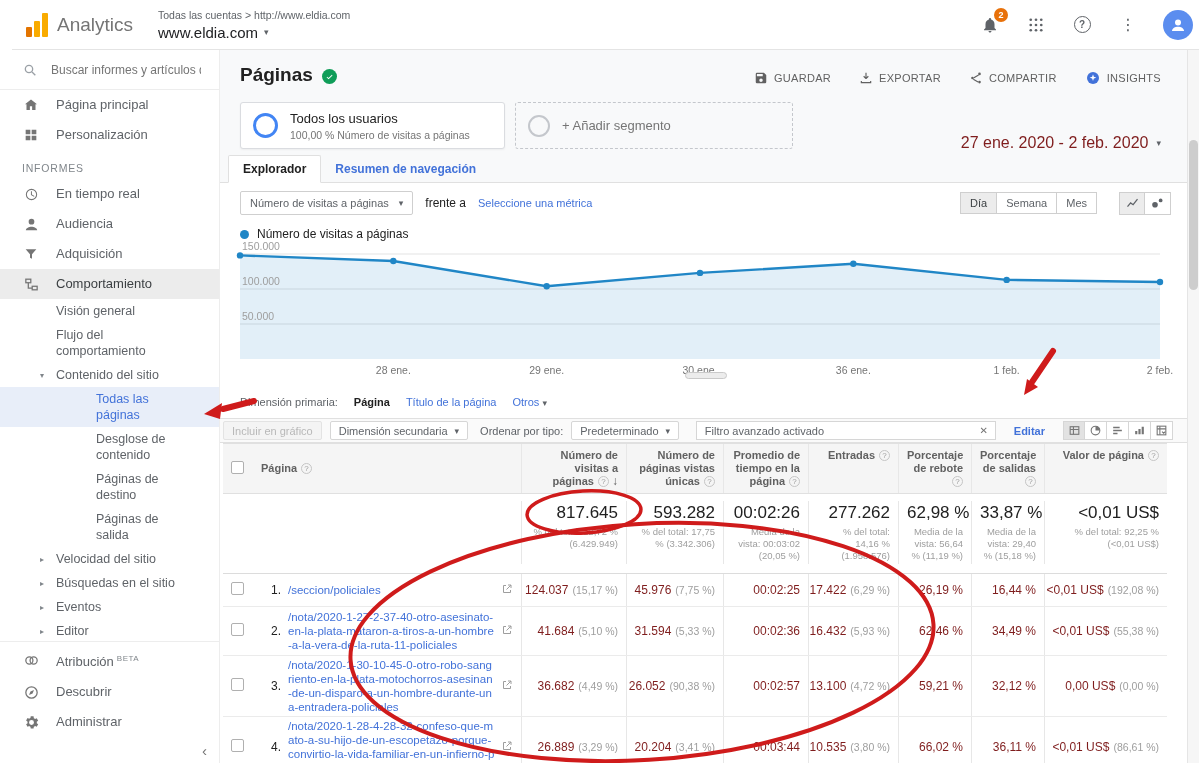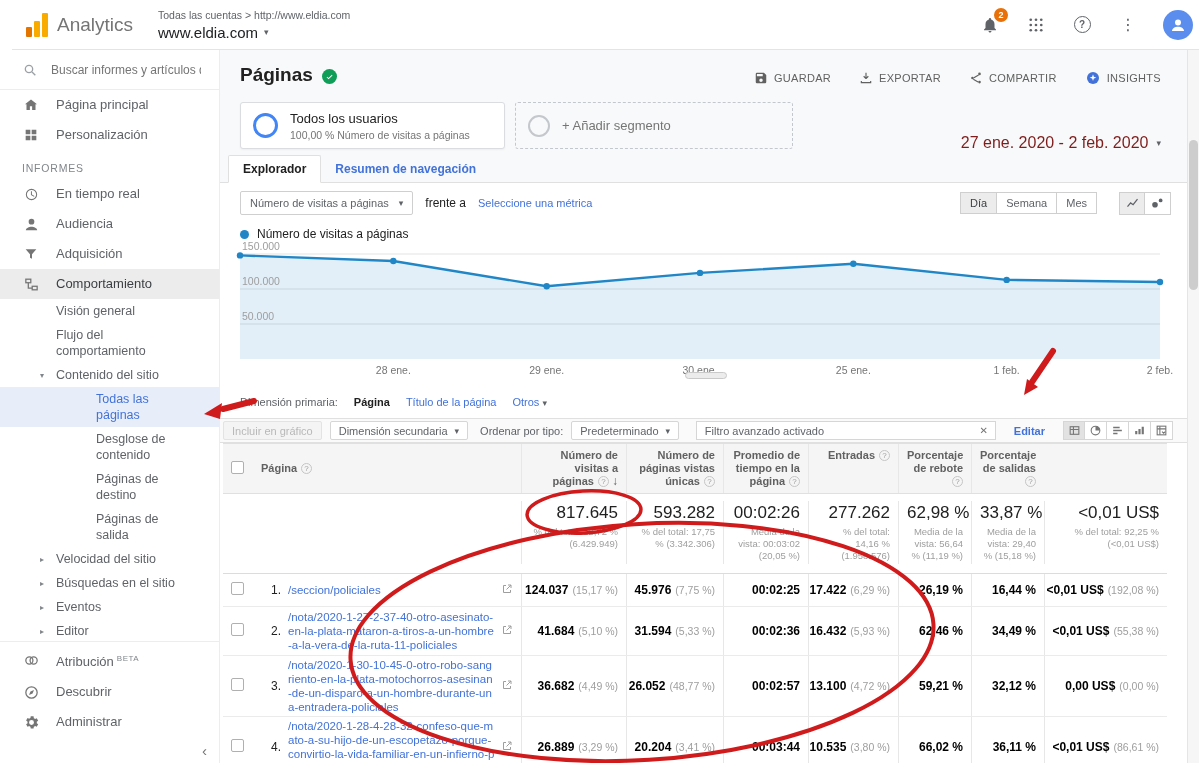--- a/index.html
+++ b/index.html
@@ -130,21 +130,21 @@
   .td { padding:2px 8px; }
   .sum-num { font-size:17px; color:#212121; text-align:right; white-space:nowrap; }
   .sum-sub { font-size:9.5px; color:#9e9e9e; text-align:right; margin-top:3px; line-height:12px; }
   .trow { display:flex; align-items:center; border-bottom:1px solid #ebebeb; }
   .h1 { min-height:33px; } .h3 { min-height:49px; }
   .page-cell { display:flex; align-items:center; }
   .row-idx { width:20px; text-align:right; margin-right:7px; color:#212121; flex:none; }
   .url { flex:1; color:#4272d9; font-size:11.5px; line-height:14px; word-break:break-all; cursor:pointer; }
   .ext { flex:none; margin-left:6px; color:#9e9e9e; cursor:pointer; }
   .num-cell { text-align:right; display:flex; align-items:center; justify-content:flex-end; gap:4px; white-space:nowrap; }
-  .val { font-weight:700; color:#000000; }
+  .val { font-weight:400; color:#7f1d1d; }
   .pct { font-weight:400; color:#9e9e9e; font-size:10.5px; }
 
   
   .vscroll { position:absolute; top:50px; right:0; width:12px; bottom:0; background:#f6f6f6; border-left:1px solid #e5e5e5; z-index:15; }
   .vthumb { position:absolute; top:90px; left:1px; width:9px; height:150px; background:#cdcdcd; border-radius:5px; cursor:pointer; }
   .annot { position:absolute; inset:0; z-index:99; pointer-events:none; color:#cf1b1b; }
 </style>
 </head>
 <body>
 
@@ -427,21 +427,21 @@
           <circle cx="920" cy="36" r="3.2" fill="#2086c6"></circle>
         </svg>
       <span class="ylab yl0">150.000</span>
       <span class="ylab yl1">100.000</span>
       <span class="ylab yl2">50.000</span>
     </div>
     <div class="xlabs">
       <span class="xlab" style="left:16.667%">28 ene.</span>
       <span class="xlab" style="left:33.333%">29 ene.</span>
       <span class="xlab" style="left:50%">30 ene.</span>
-      <span class="xlab" style="left:66.667%">25 ene.</span>
+      <span class="xlab" style="left:66.667%">36 ene.</span>
       <span class="xlab" style="left:83.333%">1 feb.</span>
       <span class="xlab" style="left:100%">2 feb.</span>
     </div>
     <span class="slider-handle"></span>
 
     <div class="dim-row">
       <span>Dimensión primaria:</span>
       <span class="dim-primary">Página</span>
       <span class="blue-link">Título de la página</span>
       <span class="blue-link"><span>Otros</span> <span class="caret"></span></span>
@@ -499,20 +499,21 @@
 
       <div class="thead">
         <div class="th c0"><span class="cb"></span></div>
         <div class="th c1"><span>Página</span><span class="qm"></span></div>
         <div class="th c2 num"><span>Número de visitas a páginas</span><span class="qm"></span><span class="sort-ico"></span></div>
         <div class="th c3 num"><span>Número de páginas vistas únicas</span><span class="qm"></span></div>
         <div class="th c4 num"><span>Promedio de tiempo en la página</span><span class="qm"></span></div>
         <div class="th c5 num"><span>Entradas</span><span class="qm"></span></div>
         <div class="th c6 num"><span>Porcentaje de rebote</span><span class="qm"></span></div>
         <div class="th c7 num"><span>Porcentaje de salidas</span><span class="qm"></span></div>
+        <div class="th c8 num"><span>Valor de página</span><span class="qm"></span></div>
       </div>
 
       <div class="tsum">
         <div class="td c0"></div>
         <div class="td c1"></div>
         <div class="td c2">
             <div class="sum-num">817.645</div>
             <div class="sum-sub">% del total: 12,72 % (6.429.949)</div>
           </div>
         <div class="td c3">
@@ -621,21 +622,21 @@
           <span class="ext"><svg width="12" height="12" viewBox="0 0 24 24" fill="none" stroke="currentColor" stroke-width="2">
                 <path d="M10 5H5v14h14v-5M14 4h6v6M20 4 11 13"></path>
               </svg></span>
         </div>
         <div class="td c2 num-cell">
             <span class="val">36.682</span>
             <span class="pct">(4,49 %)</span>
           </div>
         <div class="td c3 num-cell">
             <span class="val">26.052</span>
-            <span class="pct">(48,77 %)</span>
+            <span class="pct">(90,38 %)</span>
           </div>
         <div class="td c4 num-cell">
             <span class="val">00:02:57</span>
           </div>
         <div class="td c5 num-cell">
             <span class="val">13.100</span>
             <span class="pct">(4,72 %)</span>
           </div>
         <div class="td c6 num-cell">
             <span class="val">59,21 %</span>

